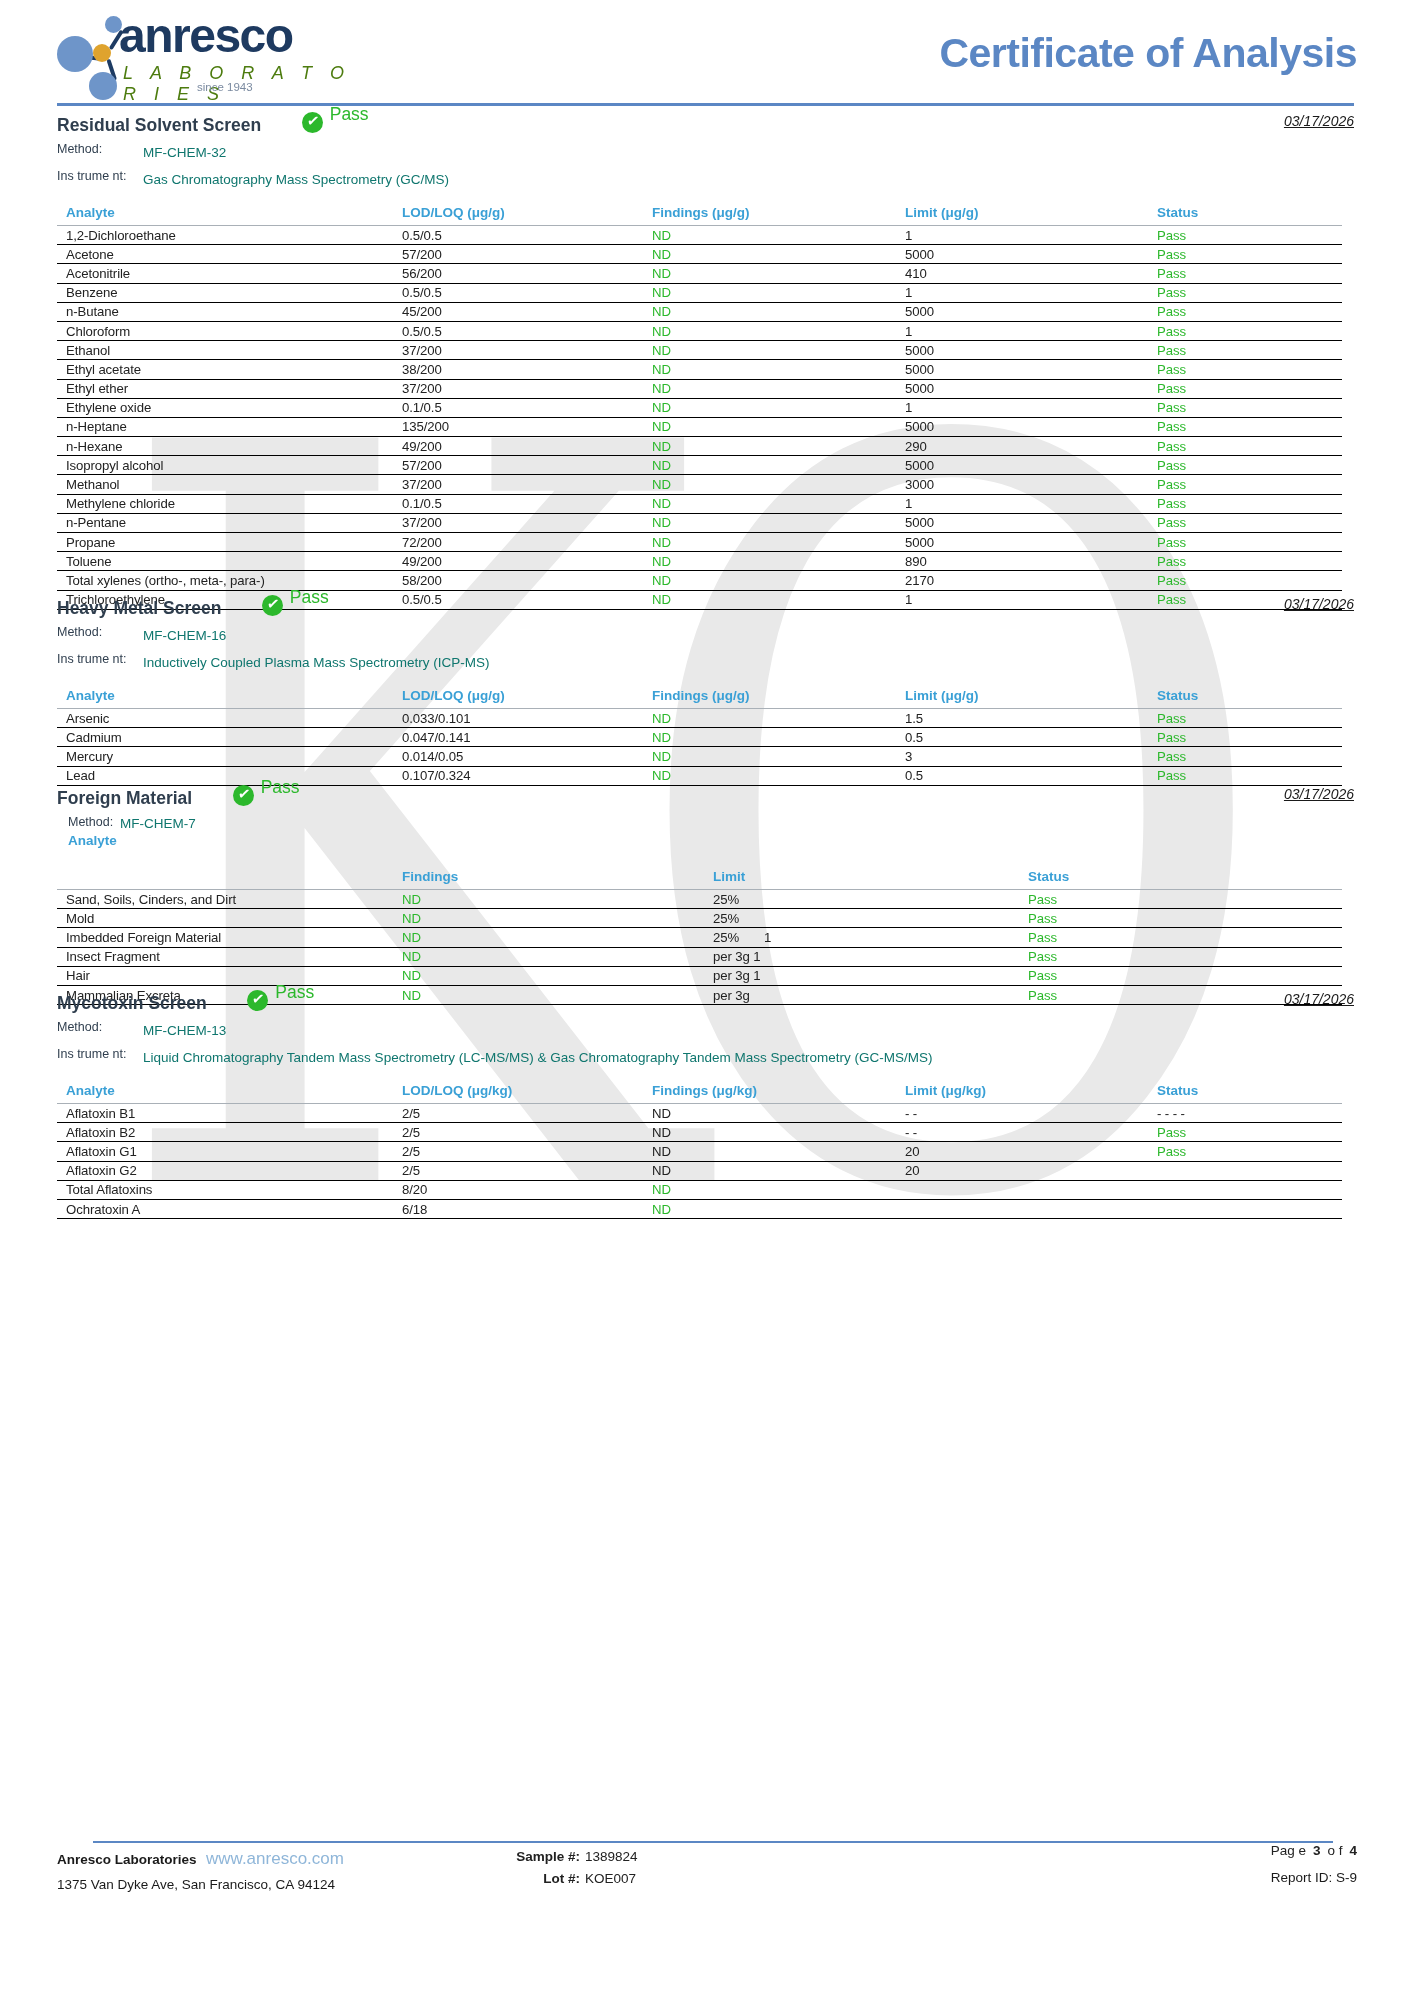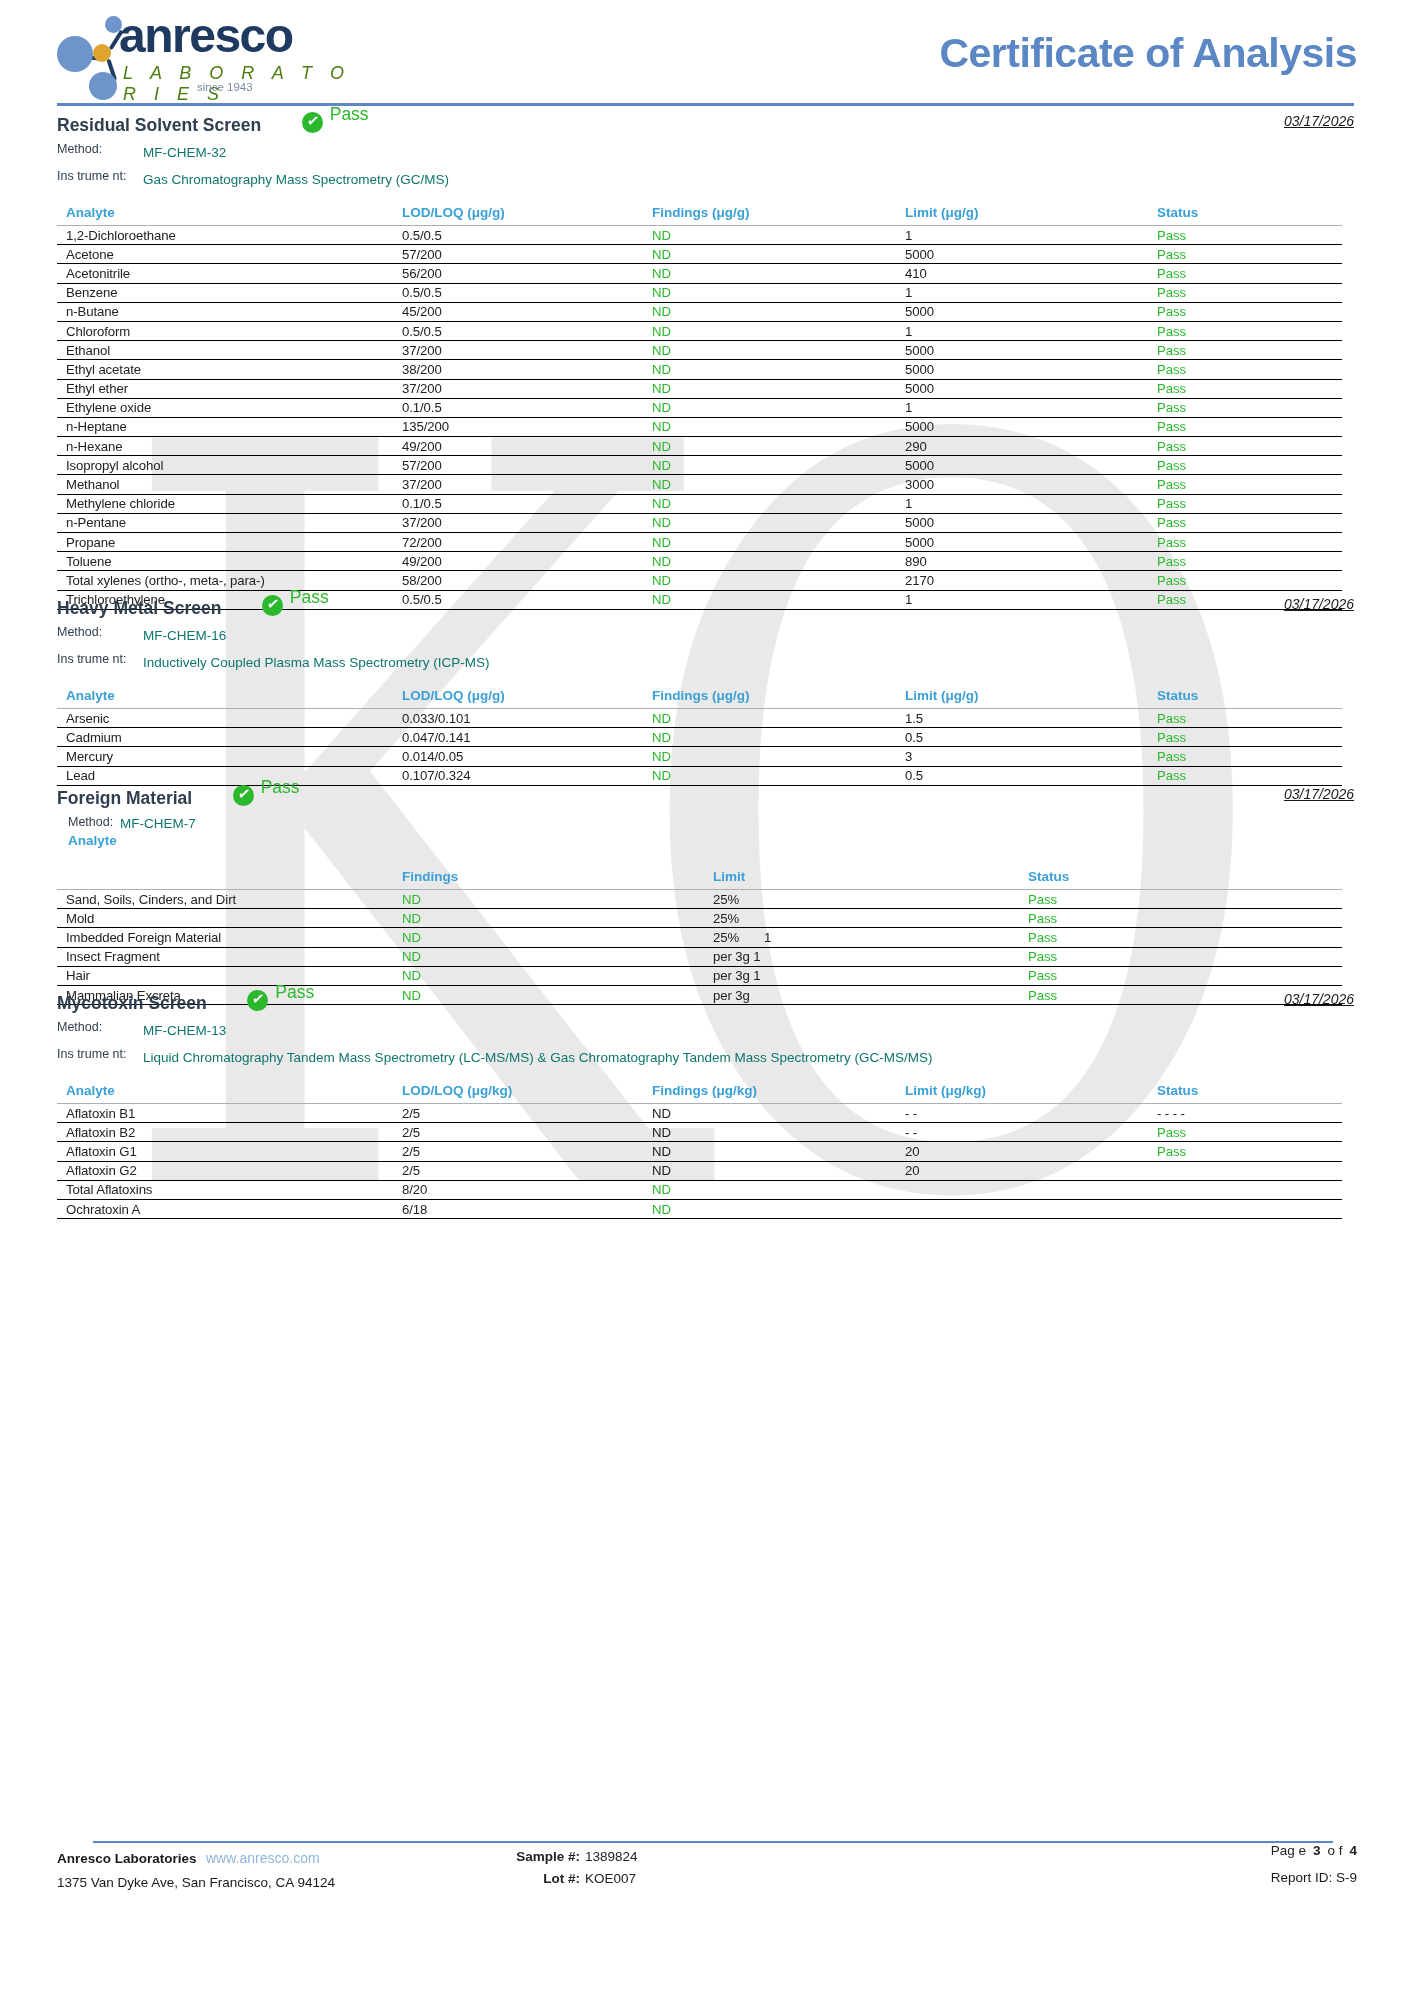--- a/index.html
+++ b/index.html
@@ -72,21 +72,21 @@
   .tr { height:18.2px; border-bottom:1px solid #000000; align-items:center; }
   .td { font-size:13.2px; letter-spacing:-0.1px; white-space:pre; }
   .c-dark  { color:#222; }
   .c-green { color:#2cb82c; }
 
   
   .footer { position:absolute; left:0; top:1835px; width:1414px; height:160px; z-index:1; }
   .footer-rule { position:absolute; left:93px; top:6px; width:1240px; height:2px; background:#5b87c4; }
   .f-left { position:absolute; left:57px; top:14px; }
   .f-company { font-size:13.5px; font-weight:bold; color:#1a1a1a; display:inline; }
-  .f-site { font-size:14px; color:#8fb6d9; display:inline; margin-left:5px; }
+  .f-site { font-size:17px; color:#8fb6d9; display:inline; margin-left:5px; }
   .f-address { font-size:13.5px; color:#1a1a1a; margin-top:8px; }
   .f-center { position:absolute; left:495px; top:14px; font-size:13.5px; }
   .kv2 { display:flex; margin-bottom:7px; }
   .kv2-label { width:85px; text-align:right; font-weight:bold; }
   .kv2-value { margin-left:5px; }
   .f-right { position:absolute; right:57px; top:8px; text-align:right; font-size:13.5px; }
   .f-page span { margin-left:7px; }
   .f-page .b { font-weight:bold; }
   .f-report { margin-top:12px; font-size:13.5px; color:#1a1a1a; }
   .f-disclaimer { position:absolute; left:57px; top:62px; width:1330px;

